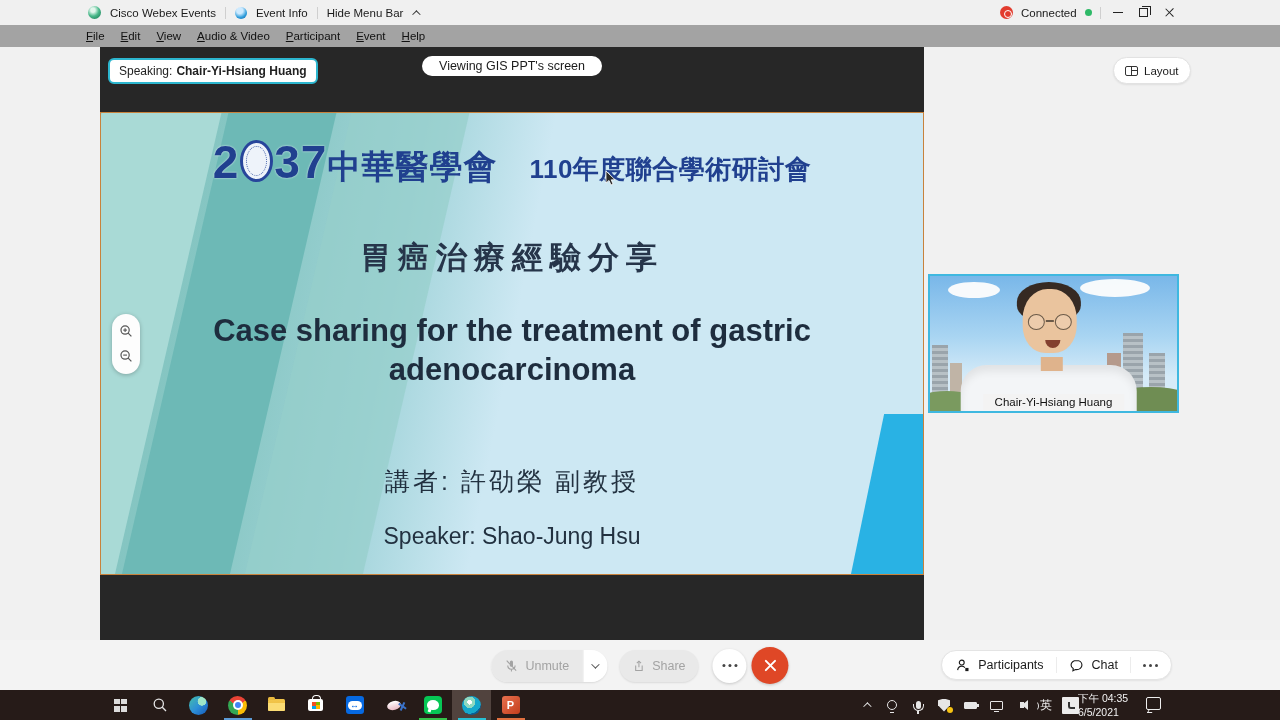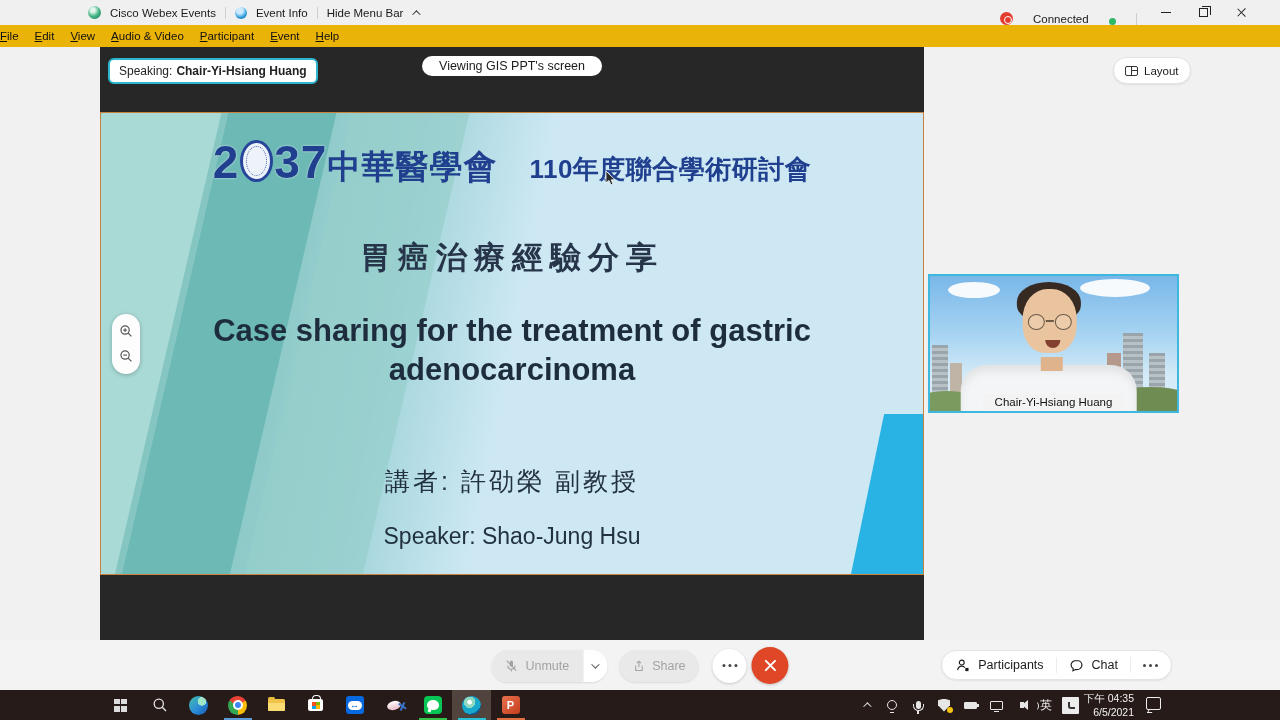--- a/index.html
+++ b/index.html
@@ -6,34 +6,34 @@
   html,body { width:1280px; height:720px; overflow:hidden; font-family:"Liberation Sans", sans-serif; background:#f1f1f1; }
 
   
   .titlebar { position:absolute; left:0; top:0; width:1280px; height:25px; background:#f0f0f0; }
   .tb-left { position:absolute; left:88px; top:0; height:25px; display:flex; align-items:center; gap:9px; font-size:11.5px; color:#1b1b1b; }
   .sphere { width:13px; height:13px; border-radius:50%; }
   .webex-sphere { background:radial-gradient(circle at 38% 32%, #e2f6ec 0 18%, #49b88a 50%, #0c6f49 100%); }
   .info-sphere { width:12px; height:12px; background:radial-gradient(circle at 40% 30%, #cdeaff 0 28%, #2f9ddb 62%, #0b5fa8 100%); }
   .tb-sep { width:1px; height:12px; background:#cfcfcf; }
   .chev { display:inline-block; width:6px; height:6px; border-top:1.5px solid #333; border-right:1.5px solid #333; transform:rotate(-45deg) translateY(2px); }
-  .tb-right { position:absolute; left:1000px; top:0; height:25px; display:flex; align-items:flex-end; gap:20px; font-size:11.5px; color:#1b1b1b; }
+  .tb-right { position:absolute; left:1000px; top:0; height:25px; display:flex; align-items:center; gap:8px; font-size:11.5px; color:#1b1b1b; }
   .rec-dot { width:13px; height:13px; border-radius:50%; background:#e23c2e; position:relative; }
   .rec-dot::after { content:""; position:absolute; left:3.5px; top:3.5px; width:6px; height:6px; border:1.5px solid #fff; border-radius:50%; }
   .presence-dot { width:7px; height:7px; border-radius:50%; background:#2eb967; }
   .win-btn { width:18px; height:25px; display:flex; align-items:center; justify-content:center; }
   .ic-min { width:10px; height:1.5px; background:#222; }
   .ic-restore { width:9px; height:9px; border:1.1px solid #222; position:relative; background:#f0f0f0; }
   .ic-restore::before { content:""; position:absolute; left:1.8px; top:-3.2px; width:8px; height:8px; border:1.1px solid #222; border-left:none; border-bottom:none; }
   .ic-x { width:11px; height:11px; position:relative; }
   .ic-x::before, .ic-x::after { content:""; position:absolute; left:5px; top:0; width:1.4px; height:11px; background:#222; }
   .ic-x::before { transform:rotate(45deg); } .ic-x::after { transform:rotate(-45deg); }
 
   
-  .menubar { position:absolute; left:0; top:25px; width:1280px; height:22px; background:#eab308; display:flex; align-items:center; gap:16px; font-size:11.5px; color:#111; }
+  .menubar { position:absolute; left:0; top:25px; width:1280px; height:22px; background:#a3a3a3; display:flex; align-items:center; gap:16px; padding-left:86px; font-size:11.5px; color:#111; }
   .menu-item { display:inline-block; }
   .menu-item::first-letter { text-decoration:underline; }
 
   
   .stage { position:absolute; left:0; top:47px; width:1280px; height:593px; background:#f1f1f1; }
   .viewport { position:absolute; left:100px; top:0; width:824px; height:593px; background:#272727; }
   .speaking-badge { position:absolute; left:8px; top:11px; height:26px; background:#fff; border:2px solid #2cb6cf; border-radius:6px; display:flex; align-items:center; gap:4px; padding:0 9px; font-size:12px; color:#222; }
   .speaking-badge b { font-weight:bold; }
   .viewing-pill { position:absolute; left:412px; top:9px; transform:translateX(-50%); height:20px; background:#fff; border-radius:14px; padding:0 17px; font-size:12.5px; color:#1b1b1b; display:flex; align-items:center; }
 
@@ -151,21 +151,21 @@
   .ic-batt { width:13px; height:7px; border:1.2px solid #e6e6e6; border-radius:1px; position:relative; background:#e6e6e6; }
   .ic-batt::after { content:""; position:absolute; right:-3px; top:1.2px; width:2px; height:3px; background:#e6e6e6; }
   .ic-net { width:13px; height:9px; border:1.3px solid #e6e6e6; border-radius:1px; position:relative; }
   .ic-net::after { content:""; position:absolute; left:3px; bottom:-3.4px; width:5px; height:1.4px; background:#e6e6e6; }
   .ic-spk { width:4px; height:6px; background:#e6e6e6; position:relative; }
   .ic-spk::before { content:""; position:absolute; left:2px; top:-2.5px; border-top:5.5px solid transparent; border-bottom:5.5px solid transparent; border-right:6px solid #e6e6e6; }
   .ic-spk::after { content:""; position:absolute; left:10px; top:-1px; width:7px; height:8px; border:1.4px solid transparent; border-right-color:#e6e6e6; border-radius:50%; }
   .lang { color:#f0f0f0; font-size:12px; }
   .ime { width:17px; height:17px; background:#ececec; border-radius:1px; display:flex; align-items:center; justify-content:center; }
   .ime i { width:7px; height:7px; border-left:2px solid #333; border-bottom:2px solid #333; border-bottom-left-radius:3px; transform:translateX(1px); }
-  .clock { position:absolute; left:1078px; top:2px; width:56px; text-align:right; color:#f2f2f2; font-size:10.5px; line-height:1.32; }
+  .clock { position:absolute; left:1078px; top:2px; width:56px; text-align:left; color:#f2f2f2; font-size:10.5px; line-height:1.32; }
   .action-center { position:absolute; left:1146px; top:7px; width:15px; height:13px; border:1.4px solid #eee; border-radius:2px; }
   .action-center::after { content:""; position:absolute; left:1px; bottom:-4px; width:4px; height:3px; border-left:1.4px solid #eee; border-bottom:1.4px solid #eee; transform:skewX(-28deg); }
 </style>
 </head>
 <body>
 
 <div class="titlebar">
   <div class="tb-left">
     <span class="sphere webex-sphere"></span>
     <span>Cisco Webex Events</span>

